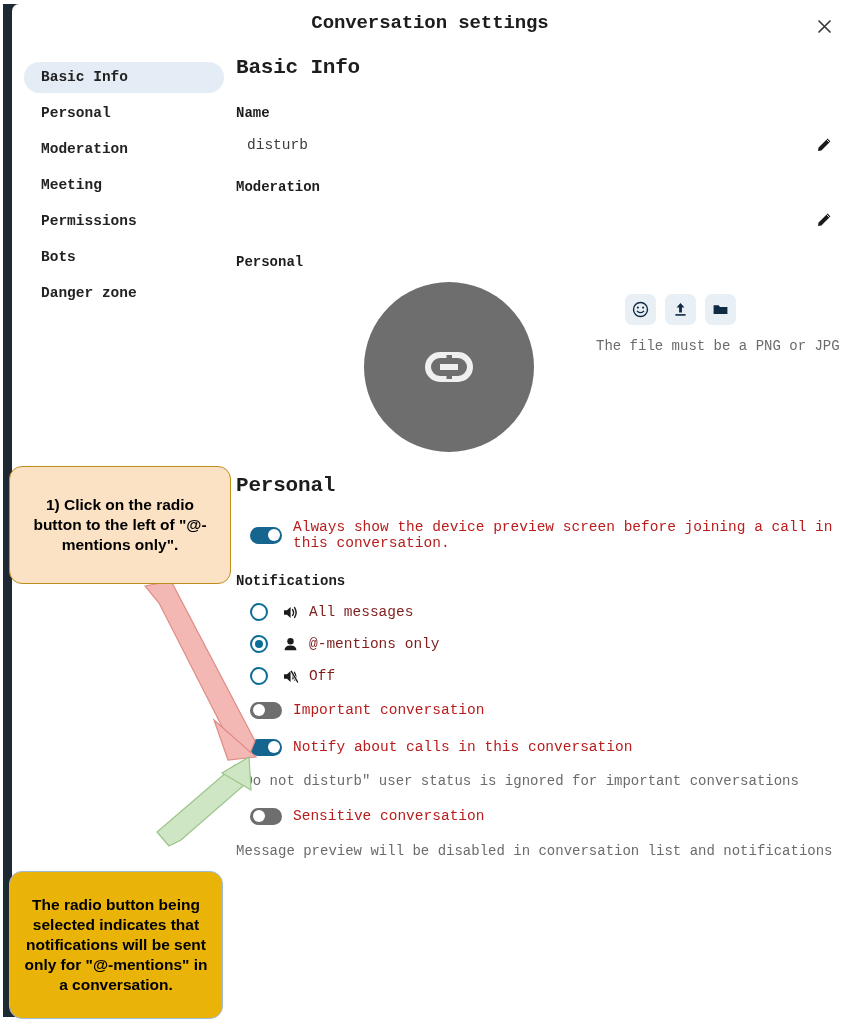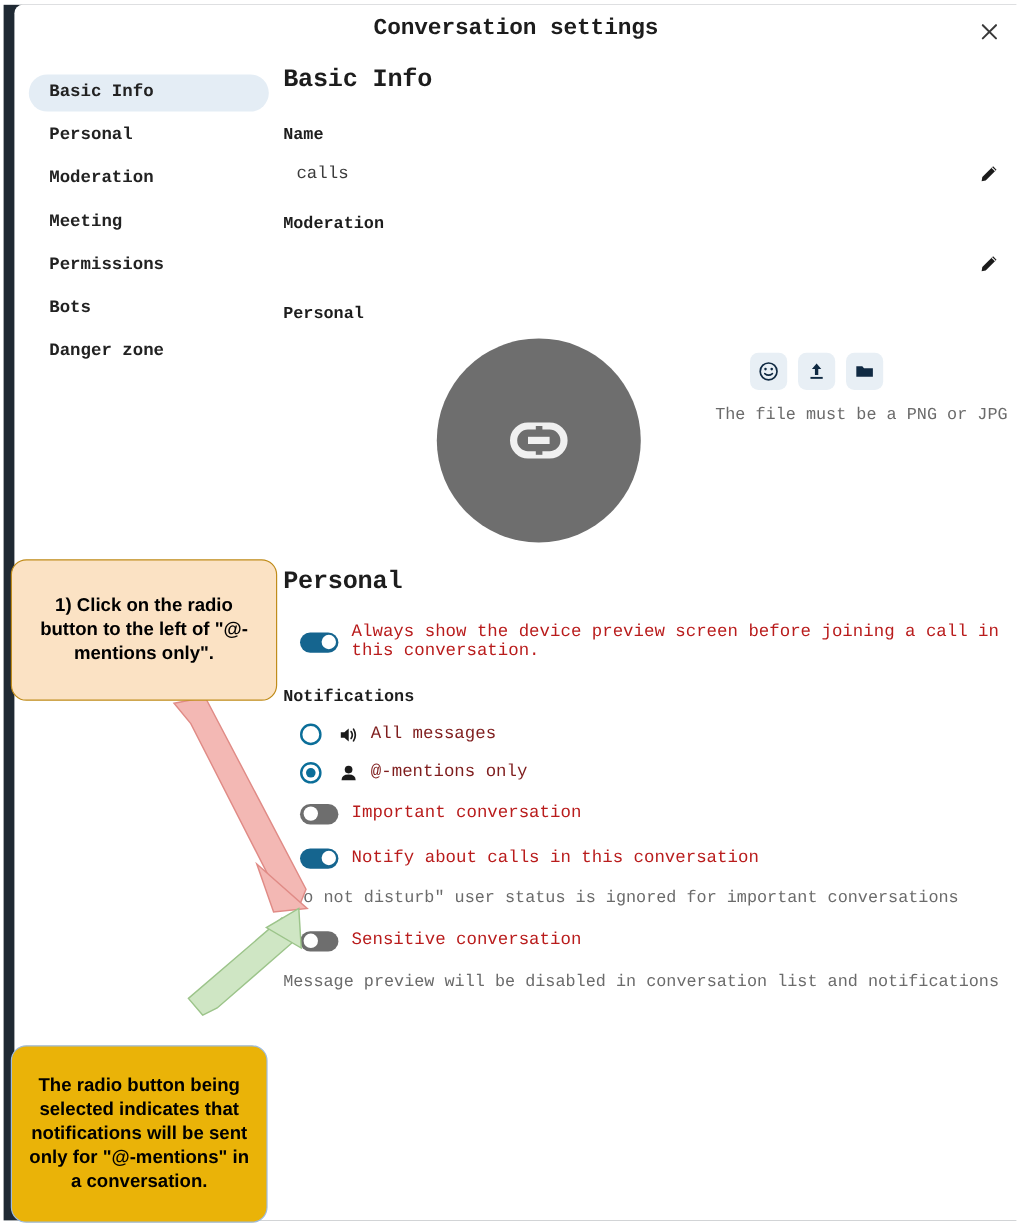--- a/index.html
+++ b/index.html
@@ -362,21 +362,21 @@
         <span>Danger zone</span>
       </div>
     </nav>
 
     <main id="settings-content">
 
       <div class="section-title" style="margin-bottom:26px;">Basic Info</div>
 
       <div class="field-label" style="margin-bottom:11px;">Name</div>
       <div class="row-with-edit" style="margin-bottom:21px;">
-        <div class="field-value">calls</div>
+        <div class="field-value">disturb</div>
         <span class="edit-pencil">
           <svg width="16" height="16" viewBox="0 0 16 16">
             <path d="M11.6 1.6 L14.4 4.4 L5.4 13.4 L2 14 L2.6 10.6 Z" fill="#1b1b1b"></path>
             <path d="M10.6 2.6 L13.4 5.4" stroke="#ffffff" stroke-width="0.9"></path>
           </svg>
         </span>
       </div>
 
       <div class="field-label" style="margin-bottom:11px;">Moderation</div>
       <div class="row-with-edit" style="margin-bottom:20px; min-height:28px;">
@@ -451,20 +451,33 @@
         <span class="radio checked"></span>
         <span class="radio-icon">
           <svg width="17" height="17" viewBox="0 0 17 17">
             <circle cx="8.5" cy="5.3" r="3.2" fill="#1b1b1b"></circle>
             <path d="M2.6 14.3 Q2.6 9.4 8.5 9.4 Q14.4 9.4 14.4 14.3 Z" fill="#1b1b1b"></path>
           </svg>
         </span>
         <span class="radio-label">@-mentions only</span>
       </div>
 
+      <div class="radio-row">
+        <span class="radio"></span>
+        <span class="radio-icon">
+          <svg width="17" height="17" viewBox="0 0 17 17">
+            <path d="M2 6.3 L5 6.3 L8.6 3 L8.6 14 L5 10.7 L2 10.7 Z" fill="#1b1b1b"></path>
+            <path d="M10.4 6.2 Q12.2 8.5 10.8 10.9" stroke="#1b1b1b" stroke-width="1.3" fill="none" stroke-linecap="round"></path>
+            <path d="M12.4 4.3 Q15.0 8.5 13.0 12.3" stroke="#1b1b1b" stroke-width="1.3" fill="none" stroke-linecap="round"></path>
+            <path d="M9.4 3.3 L15.6 14.0" stroke="#ffffff" stroke-width="2.4" fill="none"></path>
+            <path d="M9.4 3.3 L15.6 14.0" stroke="#1b1b1b" stroke-width="1.4" fill="none" stroke-linecap="round"></path>
+          </svg>
+        </span>
+        <span class="radio-label">Off</span>
+      </div>
 
       <div class="toggle-row" style="margin-top:4px;">
         <span class="toggle off">
             <span class="knob"></span>
           </span>
         <span class="toggle-label">Important conversation</span>
       </div>
 
       <div class="toggle-row" style="margin-top:9px;">
         <span class="toggle on">

